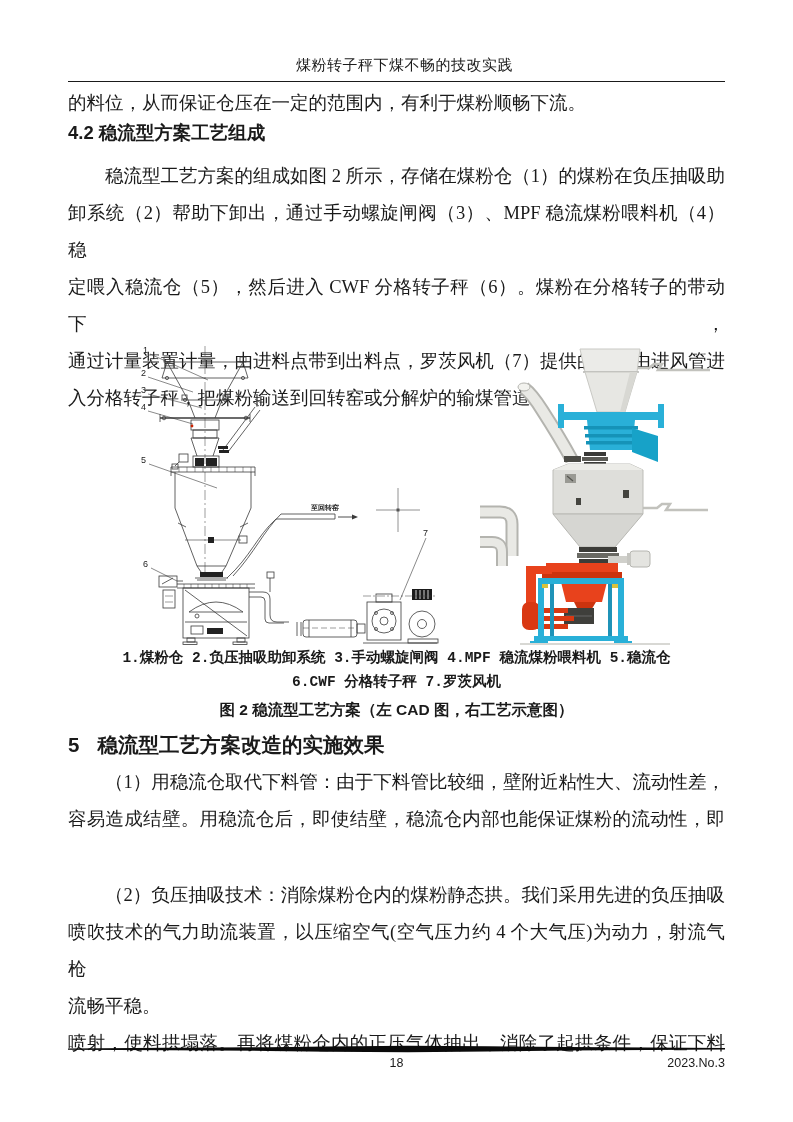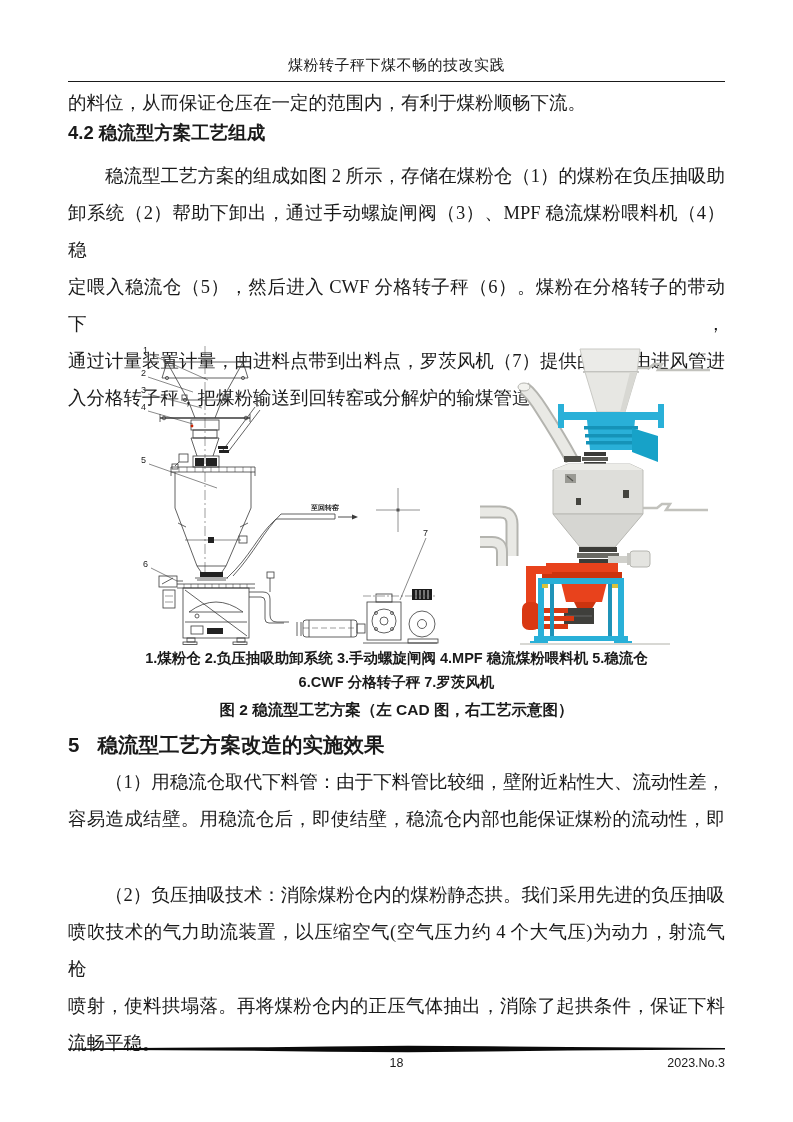--- a/index.html
+++ b/index.html
@@ -5,21 +5,21 @@
   html,body{margin:0;padding:0;background:#888;}
   .page{
     position:relative;width:793px;height:1122px;margin:0 auto;
     background:#ffffff;overflow:hidden;
     font-family:"Liberation Serif","DejaVu Serif",serif;
     color:#1a1a1a;
   }
   .abs{position:absolute;}
   
   .running-title{
-    left:68px;top:56px;width:657px;text-align:center;
+    left:76px;top:56px;width:657px;text-align:center;
     font-size:15px;letter-spacing:.5px;
   }
   .header-rule{left:68px;top:81px;width:657px;height:0;border-top:1.6px solid #1a1a1a;}
   
   .bodyblock{left:68px;width:657px;font-size:18.5px;line-height:37px;}
   .line{display:block;white-space:nowrap;}
   .jline{text-align:justify;text-align-last:justify;white-space:normal;}
   .lline{text-align:left;}
   .indent{text-indent:37px;}
   .h-sub{
@@ -30,21 +30,21 @@
     left:68px;width:657px;font-family:"Liberation Sans","DejaVu Sans",sans-serif;
     font-weight:bold;font-size:20.5px;
   }
   .h-main .hnum{margin-right:18px;}
   
   .figure-area{left:105px;top:340px;width:640px;height:305px;}
   .cad-svg{position:absolute;left:0;top:0;}
   .render-svg{position:absolute;left:375px;top:0;}
   .fig-legend{
     left:68px;width:657px;text-align:center;
-    font-family:Liberation Sans, sans-serif;
+    font-family:Liberation Mono, monospace;
     font-weight:bold;font-size:14.5px;line-height:24px;
   }
   .fig-caption{
     left:68px;width:657px;text-align:center;
     font-family:"Liberation Sans","DejaVu Sans",sans-serif;
     font-weight:bold;font-size:15.5px;
   }
   
   .footer-bar{left:68px;top:1045px;width:657px;height:9px;}
   .footer-row{
@@ -346,22 +346,22 @@
   </div>
 
   <div class="abs bodyblock" style="top:764px;">
     <span class="line jline indent">（1）用稳流仓取代下料管：由于下料管比较细，壁附近粘性大、流动性差，</span>
     <span class="line jline">容易造成结壁。用稳流仓后，即使结壁，稳流仓内部也能保证煤粉的流动性，即</span>
   </div>
 
   <div class="abs bodyblock" style="top:877px;">
     <span class="line jline indent">（2）负压抽吸技术：消除煤粉仓内的煤粉静态拱。我们采用先进的负压抽吸</span>
     <span class="line jline">喷吹技术的气力助流装置，以压缩空气(空气压力约 4 个大气压)为动力，射流气枪</span>
+    <span class="line lline">流畅平稳。</span>
     <span class="line jline">喷射，使料拱塌落。再将煤粉仓内的正压气体抽出，消除了起拱条件，保证下料</span>
-    <span class="line lline">流畅平稳。</span>
   </div>
 
   <svg class="abs footer-bar" viewBox="0 0 657 9" preserveAspectRatio="none">
     <polygon fill="#0a0a0a" points="
       0,3.4 100,2.8 200,2.3 260,1.5 340,0.7 420,1.3 500,2.1 580,2.5 657,2.9
       657,4.5 580,4.9 500,5.5 420,6.5 340,7.3 260,6.7 200,5.9 100,5.3 0,4.7"></polygon>
   </svg>
   <div class="abs footer-row">
     <span class="footer-page">18</span>
     <span class="footer-issue">2023.No.3</span>

